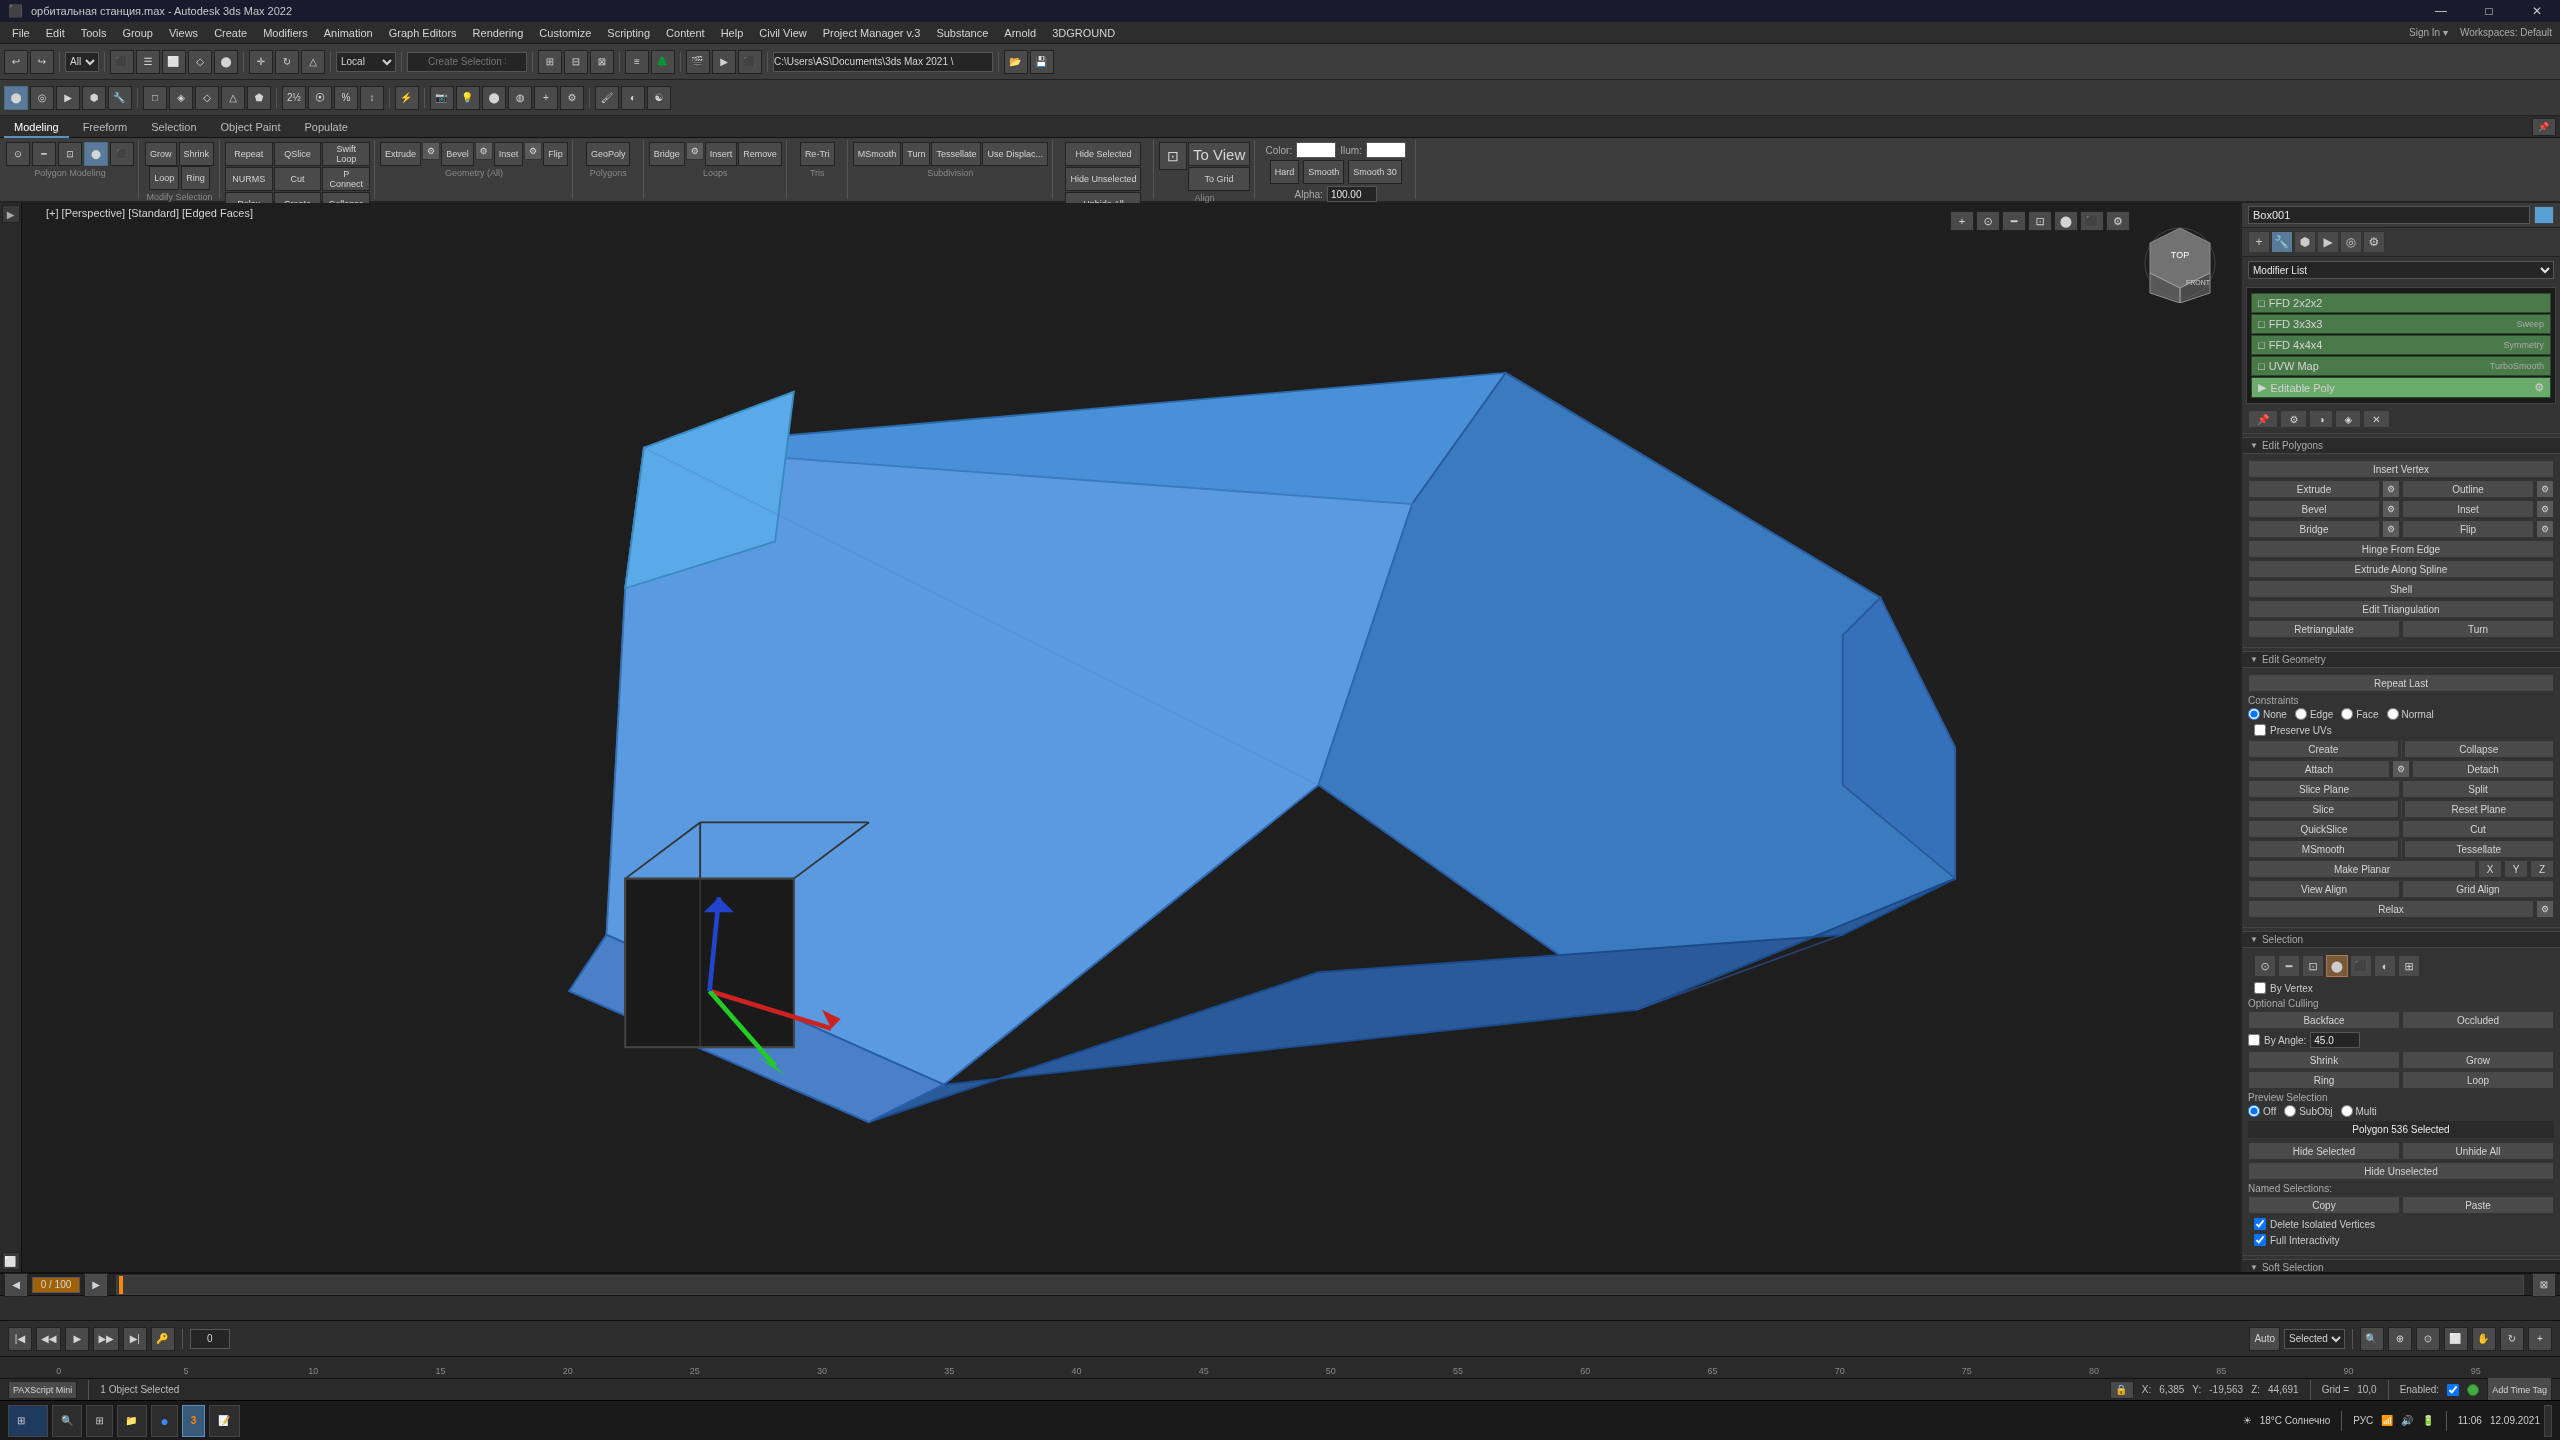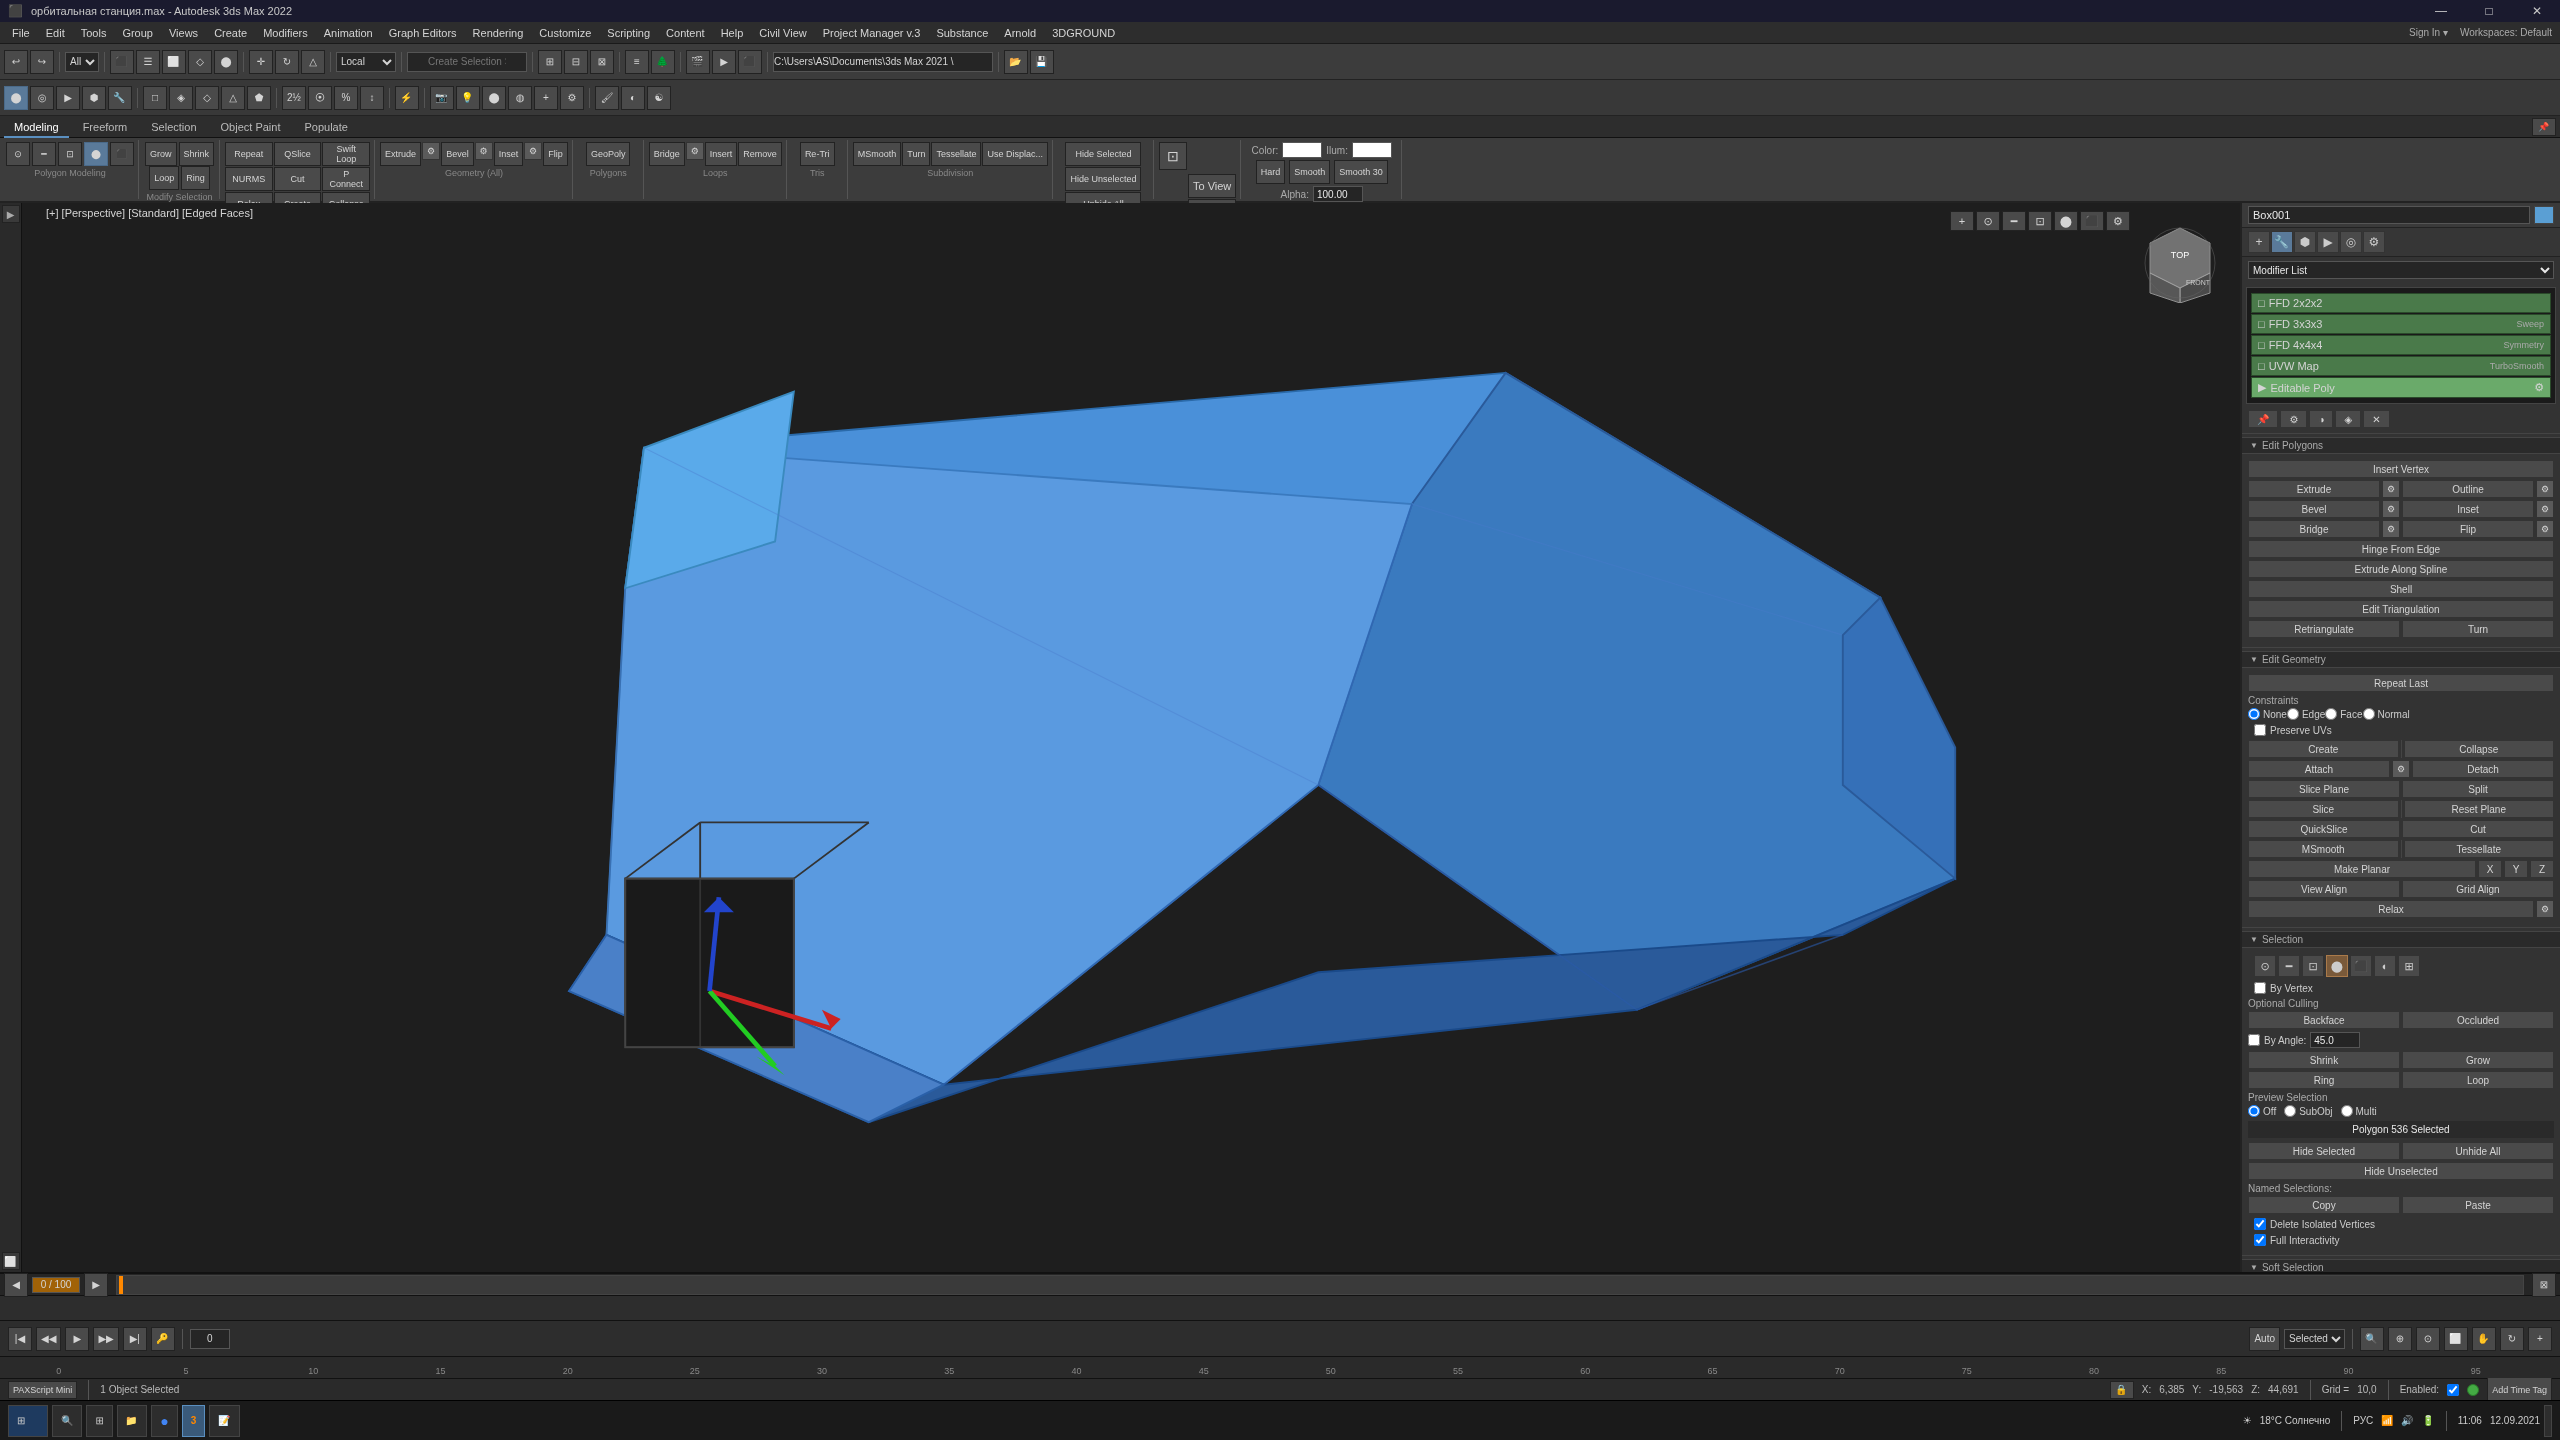--- a/index.html
+++ b/index.html
@@ -808,21 +808,21 @@
         <button class="tb-btn" style="font-size:9px;">Hide Unselected</button>
         <button class="tb-btn" style="font-size:9px;">Unhide All</button>
       </div>
       <div class="ribbon-group-label">Visibility</div>
     </div>
 
     <div class="ribbon-group" style="min-width:80px;">
       <div style="display:flex; gap:1px; flex-wrap:wrap;">
         <button class="tb-btn" style="font-size:14px; width:28px; height:28px;">⊡</button>
         <div style="display:flex; flex-direction:column; gap:1px;">
-          <button class="tb-btn" style="font-size:11px;margin-top:32px;">To View</button>
+          <button class="tb-btn" style="font-size:15px;">To View</button>
           <button class="tb-btn" style="font-size:9px;">To Grid</button>
         </div>
       </div>
       <div class="ribbon-group-label">Align</div>
     </div>
 
     <div class="ribbon-group" style="min-width:160px;">
       <div style="display:flex; gap:4px; align-items:center;">
         <span style="font-size:10px; color:#aaa;">Color:</span>
         <div class="color-swatch" style="background:white;"></div>
@@ -1041,21 +1041,21 @@
 
       <div class="section-divider">Edit Geometry</div>
 
       <div class="edit-poly-section">
 
         <div style="margin:2px 0;">
           <button class="ep-btn" style="width:100%;">Repeat Last</button>
         </div>
 
         <div style="font-size:10px; color:#aaa; margin:3px 0 1px 0;">Constraints</div>
-        <div style="display:flex; margin:2px 0; align-items:center;">
+        <div style="display:flex; gap:8px; margin:2px 0; align-items:center;">
           <label class="radio-label">
             <input type="radio" name="constraint" checked="" style="">
             <span>None</span>
           </label>
           <label class="radio-label">
             <input type="radio" name="constraint" style="">
             <span>Edge</span>
           </label>
           <label class="radio-label">
             <input type="radio" name="constraint" style="">

